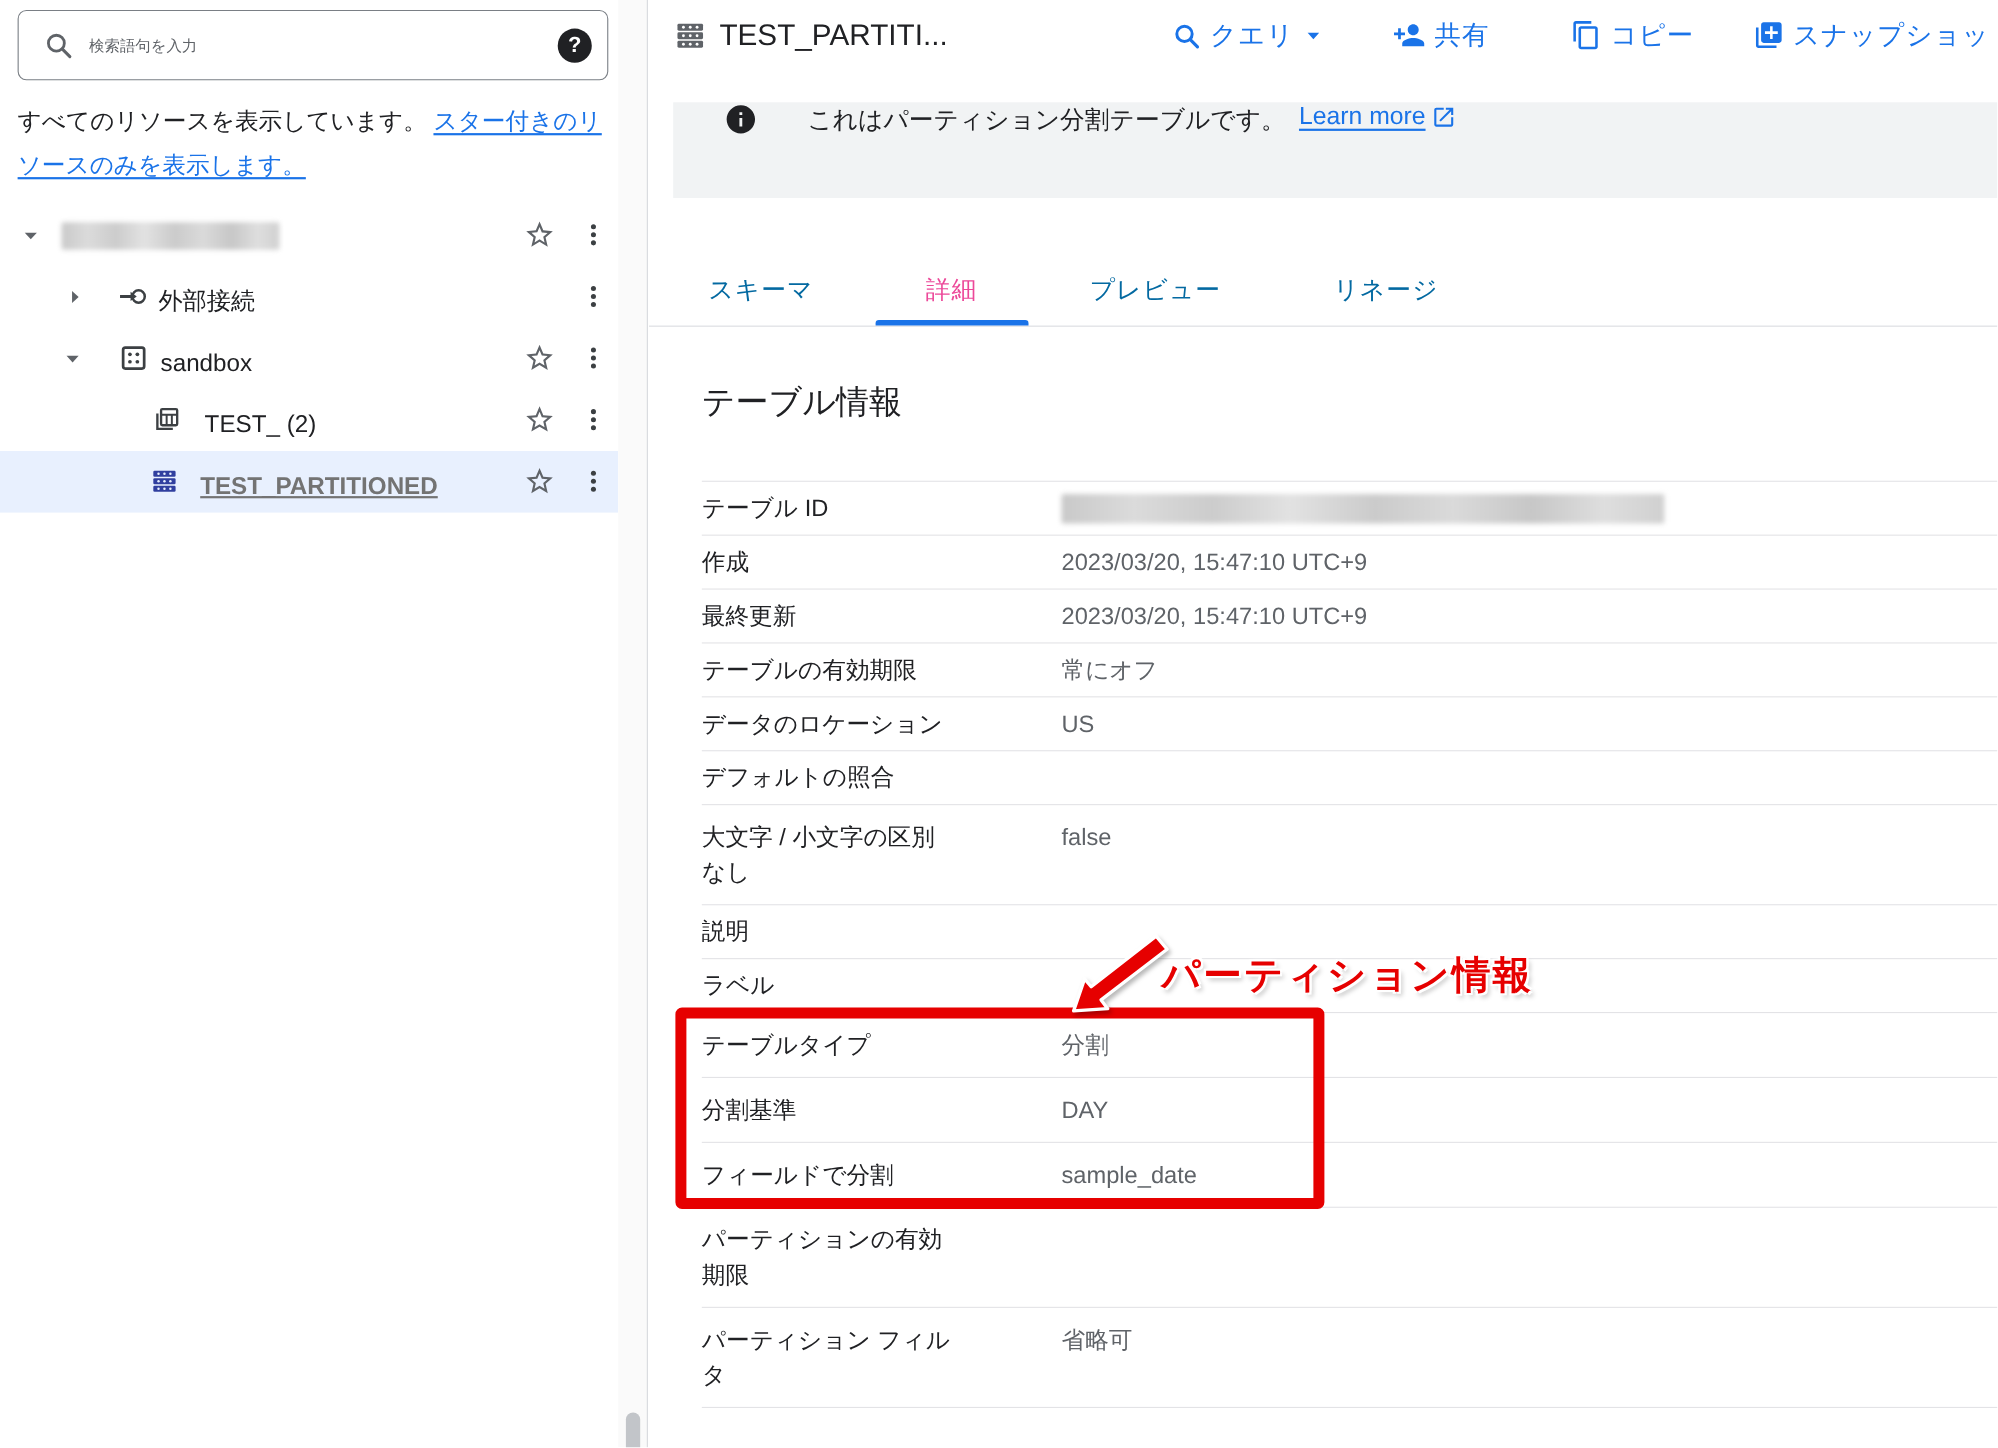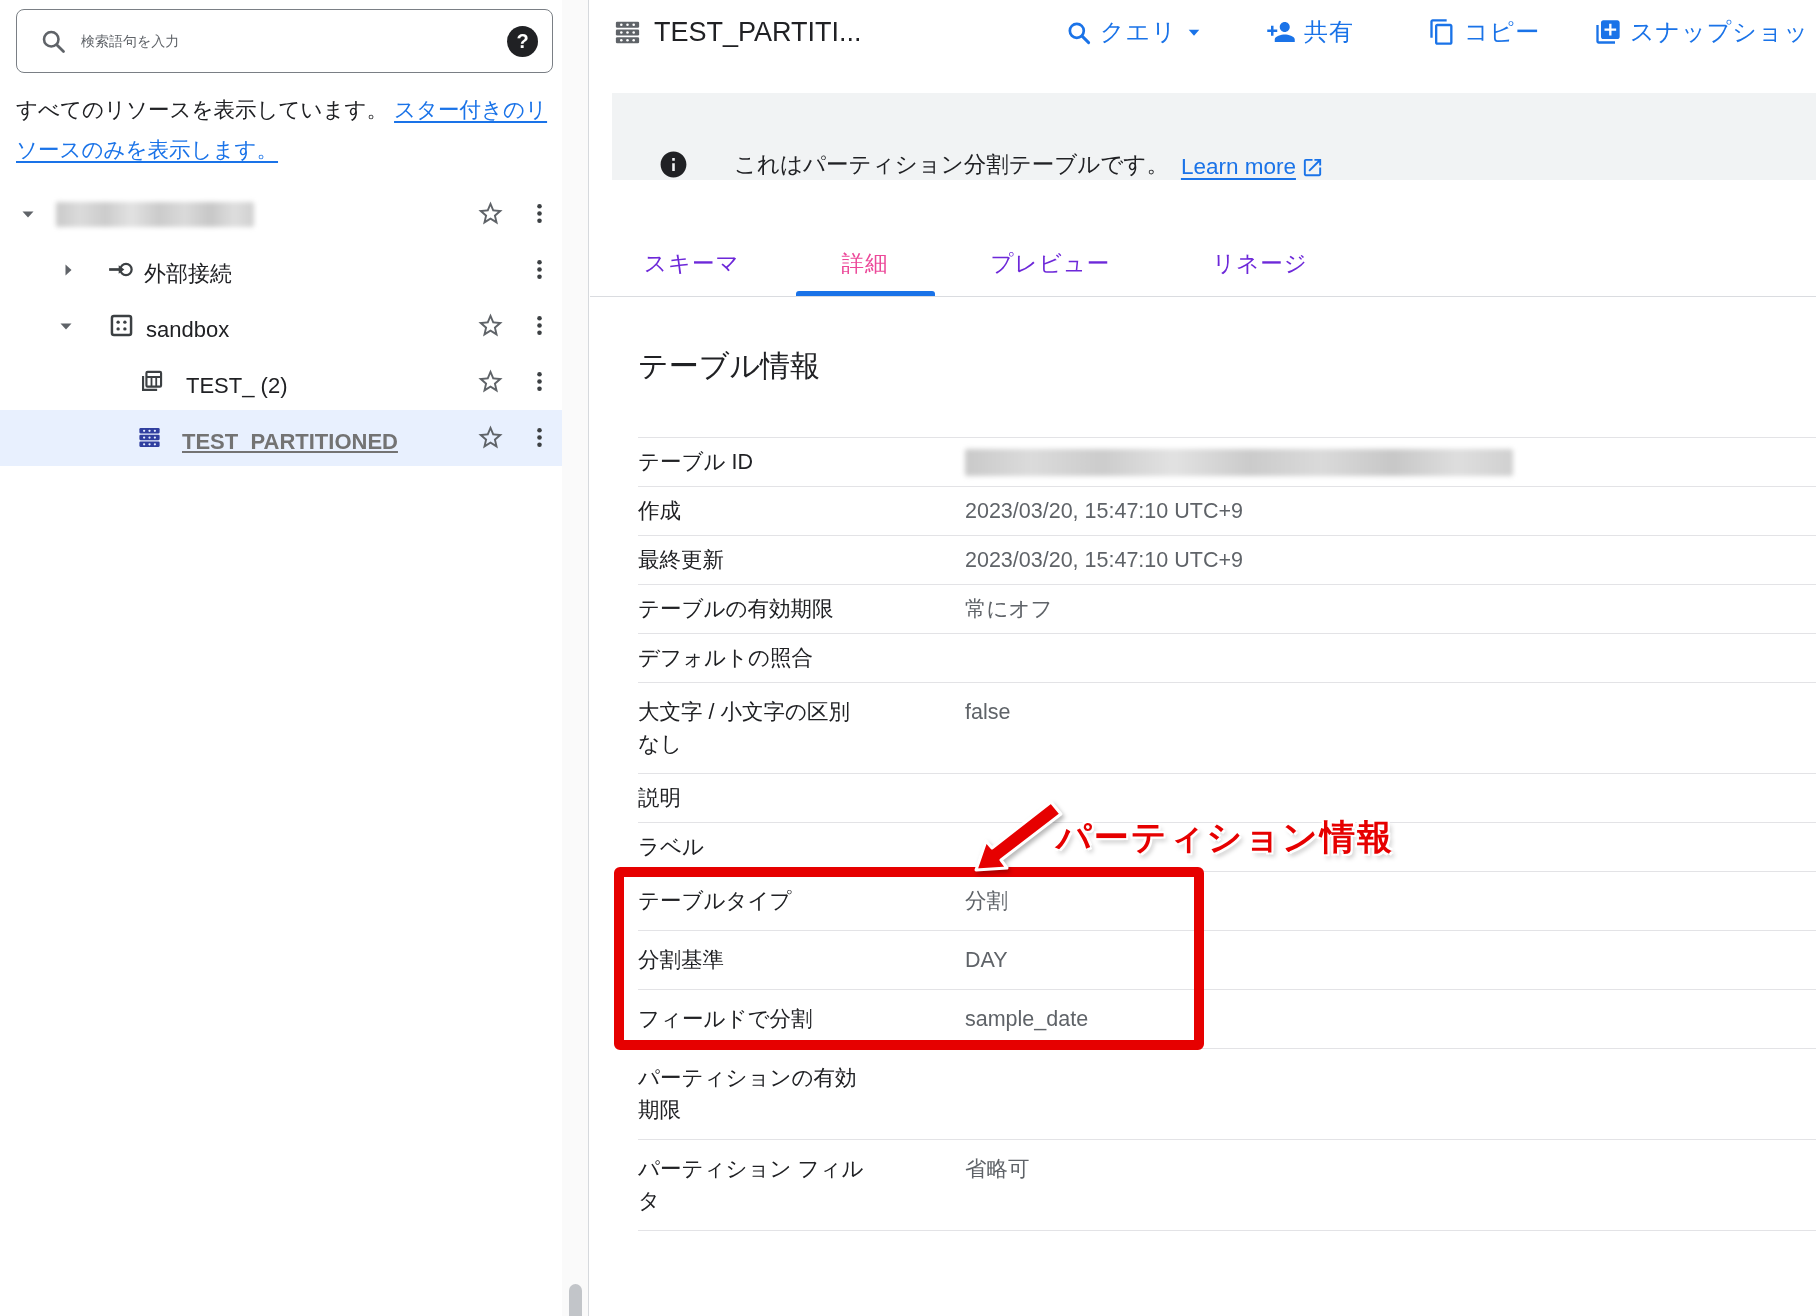--- a/index.html
+++ b/index.html
@@ -49,30 +49,30 @@
   .mh-title { position:absolute; left:64px; top:0; line-height:64px; font-size:27px; color:#202124; white-space:nowrap; }
   .mh-btn { position:absolute; top:0; height:64px; display:flex; align-items:center; gap:8px;
     color:#1a73e8; font-size:24px; cursor:pointer; white-space:nowrap; letter-spacing:1px; }
   .mh-btn svg { flex:none; }
   .btn-query { left:475px; }
   .btn-share { left:676px; }
   .btn-copy  { left:838px; }
   .btn-snapshot { left:1004px; }
 
   .banner { position:absolute; top:93px; left:22px; right:0; height:87px; background:#f1f3f4;
-    display:flex; align-items:flex-end; padding-left:46px; }
+    display:flex; align-items:flex-start; padding-left:46px; }
   .banner .iicon { width:31px; height:31px; color:#202124; flex:none; }
   .banner .btext { margin-left:45px; font-size:22.5px; color:#202124; }
   .banner a.blink { margin-left:12px; color:#1a73e8; font-size:22.5px; text-decoration:underline;
     text-underline-offset:4px; display:inline-flex; align-items:center; gap:5px; cursor:pointer; }
   .banner a.blink svg { width:23px; height:23px; }
 
   .tabs { position:absolute; top:234px; left:0; right:0; height:63px; border-bottom:1px solid #dadce0;
     display:flex; padding-left:8px; gap:10px; }
-  .tab { position:relative; padding:0 46px; line-height:60px; font-size:22.5px; color:#6d28d9;
+  .tab { position:relative; padding:0 46px; line-height:60px; font-size:22.5px; color:#0369a1;
     cursor:pointer; white-space:nowrap; letter-spacing:1px; }
   .tab.active { color:#ec4899; }
   .tab .ind { position:absolute; left:0; right:0; bottom:0; height:5px; background:#1a73e8;
     border-radius:3px 3px 0 0; }
 
   .content { position:absolute; top:345px; left:48px; right:0; }
   .ti-heading { font-size:30px; line-height:42px; color:#202124; font-weight:400; margin-bottom:50px; }
   .info-table { border-top:1px solid #e3e3e6; }
   .irow { display:flex; border-bottom:1px solid #e3e3e6; padding:8px 0; font-size:21.5px; line-height:32px; }
   .irow.tall { padding:13px 0; }
@@ -316,20 +316,24 @@
         <div class="irow">
           <div class="lbl">最終更新</div>
           <div class="val">2023/03/20, 15:47:10 UTC+9</div>
         </div>
 
         <div class="irow">
           <div class="lbl">テーブルの有効期限</div>
           <div class="val">常にオフ</div>
         </div>
 
+        <div class="irow">
+          <div class="lbl">データのロケーション</div>
+          <div class="val">US</div>
+        </div>
 
         <div class="irow">
           <div class="lbl">デフォルトの照合</div>
           <div class="val"></div>
         </div>
 
         <div class="irow tall">
           <div class="lbl">大文字 / 小文字の区別
 なし</div>
           <div class="val">false</div>

